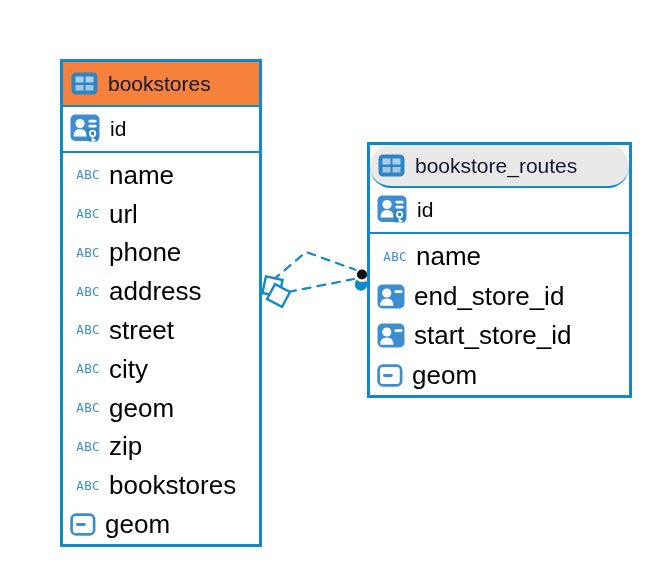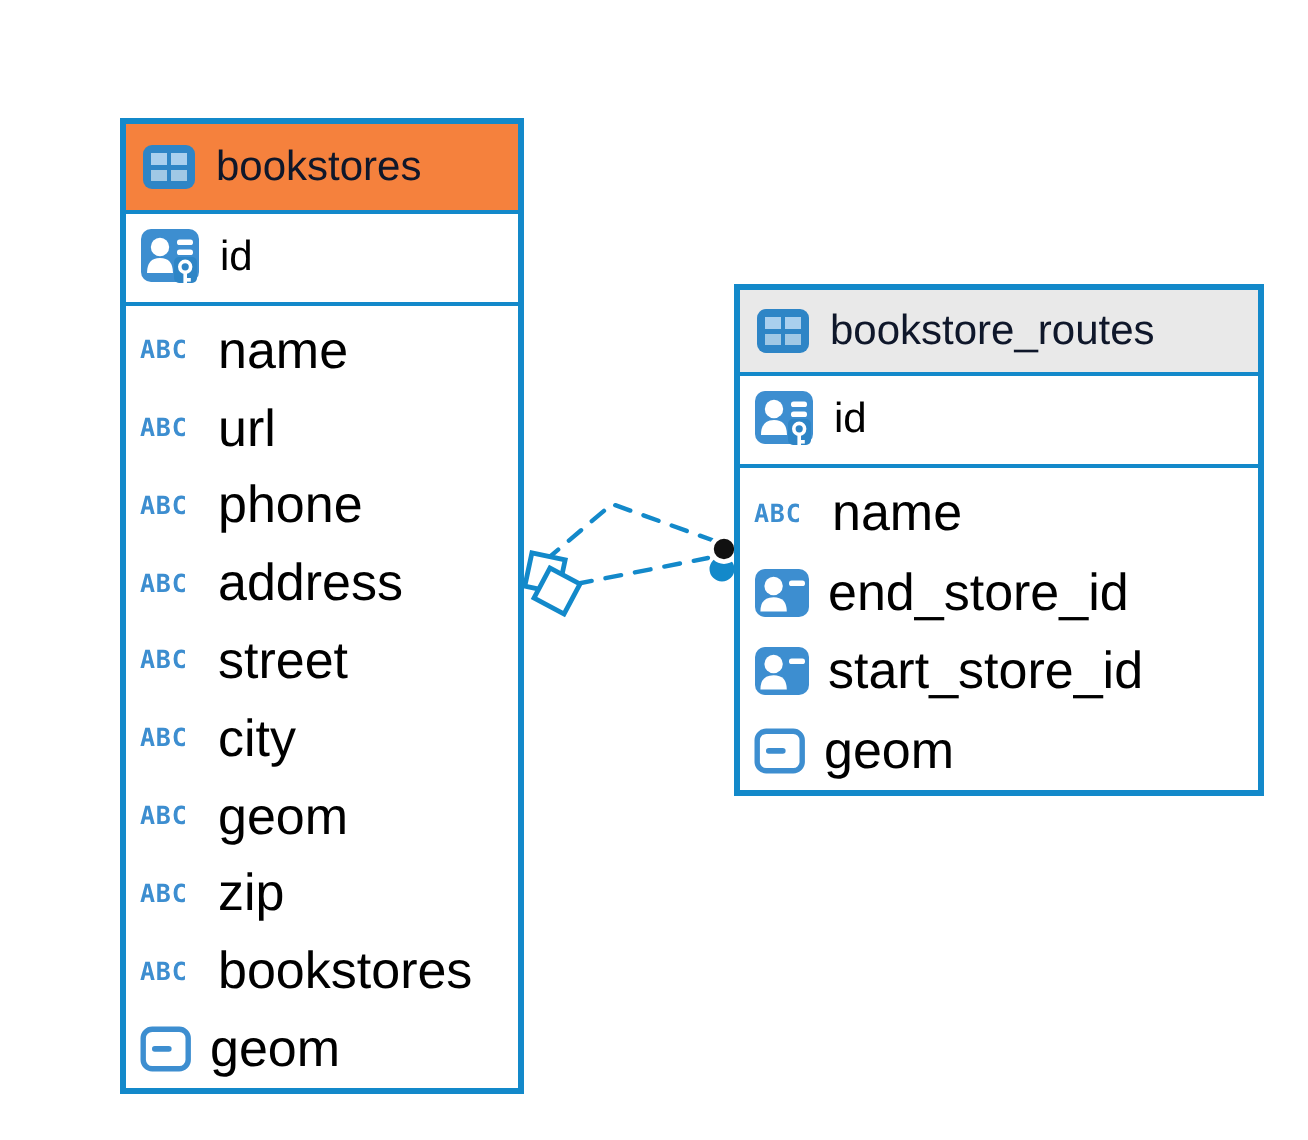--- a/index.html
+++ b/index.html
@@ -19,27 +19,27 @@
   .pk-row{
     display:flex;align-items:center;gap:9px;padding:0 7px;
     border-bottom:2px solid #1389CA;flex:0 0 auto;box-sizing:border-box;
   }
   .pk-label{font-size:21px;font-weight:normal;color:#000;}
   .field-list{flex:1 1 auto;padding-top:3px;}
   .field-row{display:flex;align-items:center;gap:9px;padding:0 7px;box-sizing:border-box;}
   .t-bookstores .tbl-header{height:45px;}
   .t-bookstores .pk-row{height:46px;}
   .t-bookstores .field-row{height:38.8px;}
-  .t-routes .tbl-header{height:43px;}
+  .t-routes .tbl-header{height:43px;border-radius:21px;}
   .t-routes .pk-row{height:46px;}
   .t-routes .field-row{height:39.5px;}
   .field-label{font-size:26px;color:#000;white-space:nowrap;}
   .abc-icon{
-    font-size:12.5px;font-weight:bold;letter-spacing:.4px;color:#3D8ED0;
-    width:30px;text-align:left;flex:0 0 30px;line-height:1;
+    font-size:12.5px;font-weight:normal;letter-spacing:.4px;color:#3D8ED0;
+    width:30px;text-align:right;flex:0 0 30px;line-height:1;
     font-family:"DejaVu Sans Mono", monospace;
   }
   .icon-box{display:inline-flex;align-items:center;justify-content:center;flex:0 0 auto;}
   #connector-layer{position:absolute;left:0;top:0;width:654px;height:570px;pointer-events:none;}
 </style>
 </head>
 <body>
 
 <div id="canvas">
 

